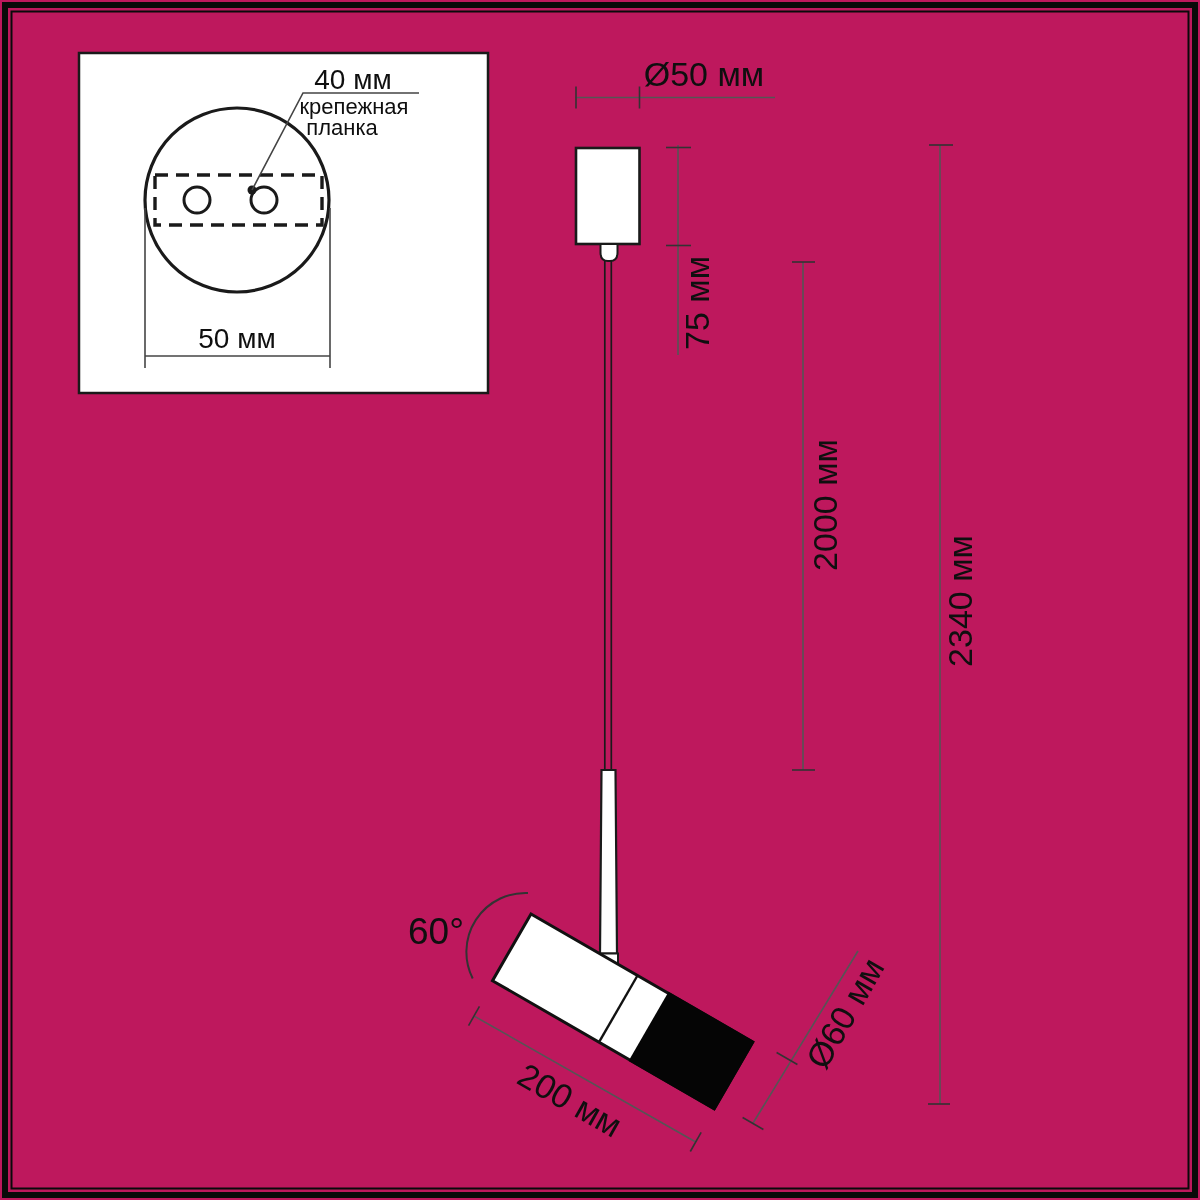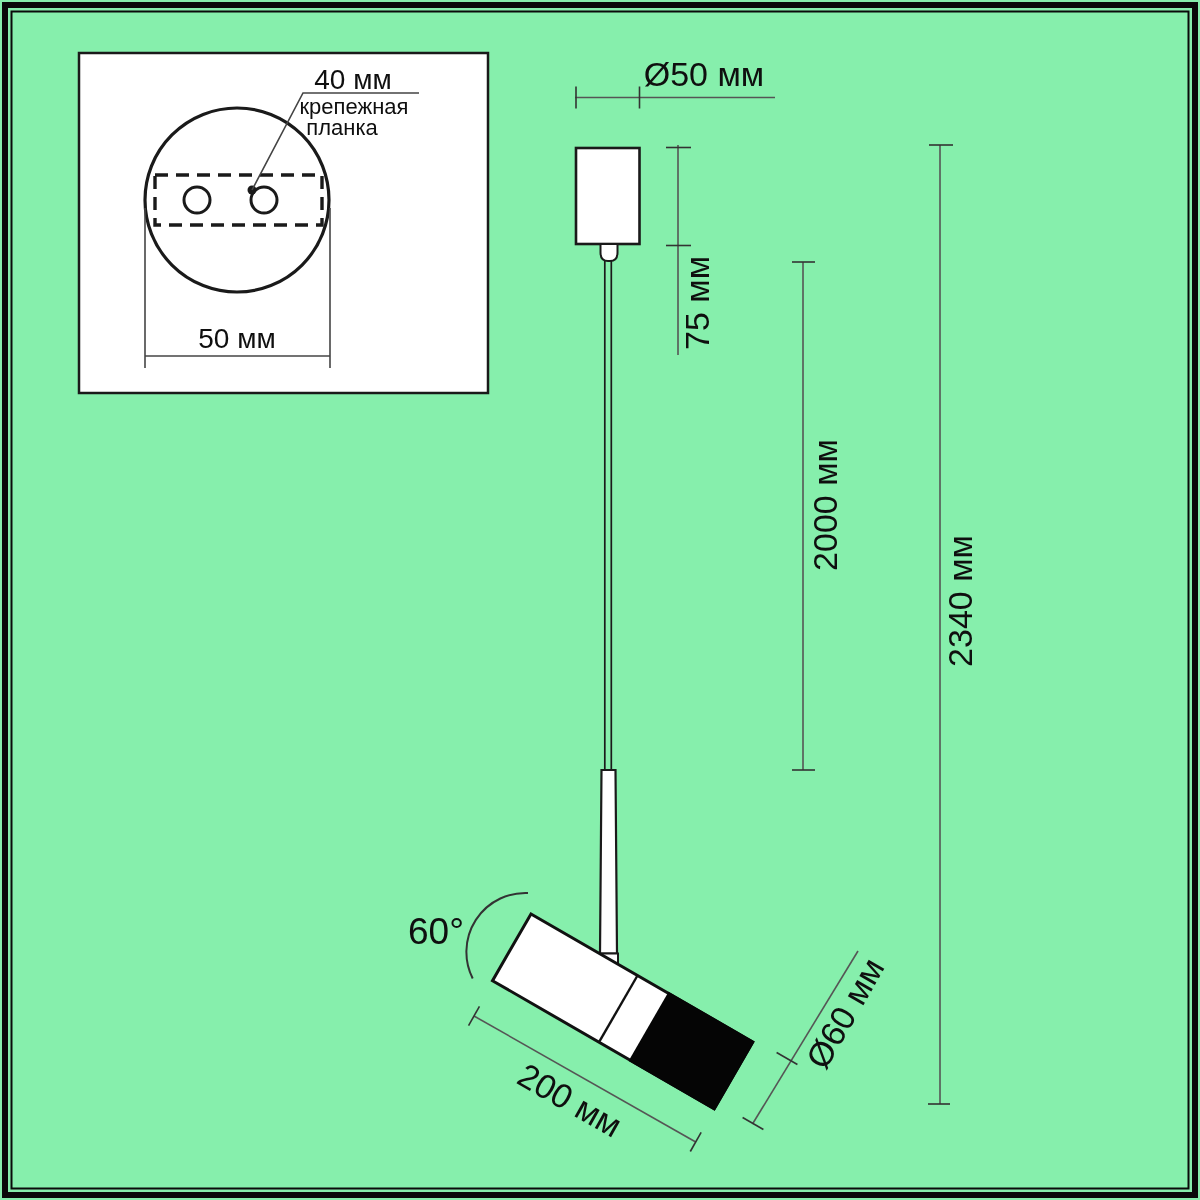--- a/index.html
+++ b/index.html
@@ -1,17 +1,17 @@
 <!DOCTYPE html>
 <html><head>
 <meta charset="utf-8">
 <style>
   html,body{margin:0;padding:0;background:#fff;}
   .stage{
-    position:relative;width:1200px;height:1200px;background:#86efac;
+    position:relative;width:1200px;height:1200px;background:#be185d;
     font-family:"Liberation Sans", sans-serif;
   }
   svg text{
     font-family:"Liberation Sans", sans-serif;
     fill:#0f0f0f;
   }
   .lbl-main{font-size:34px;}
   .lbl-angle{font-size:37px;}
   .lbl-inset{font-size:28px;}
   .lbl-inset-small{font-size:22px;}

